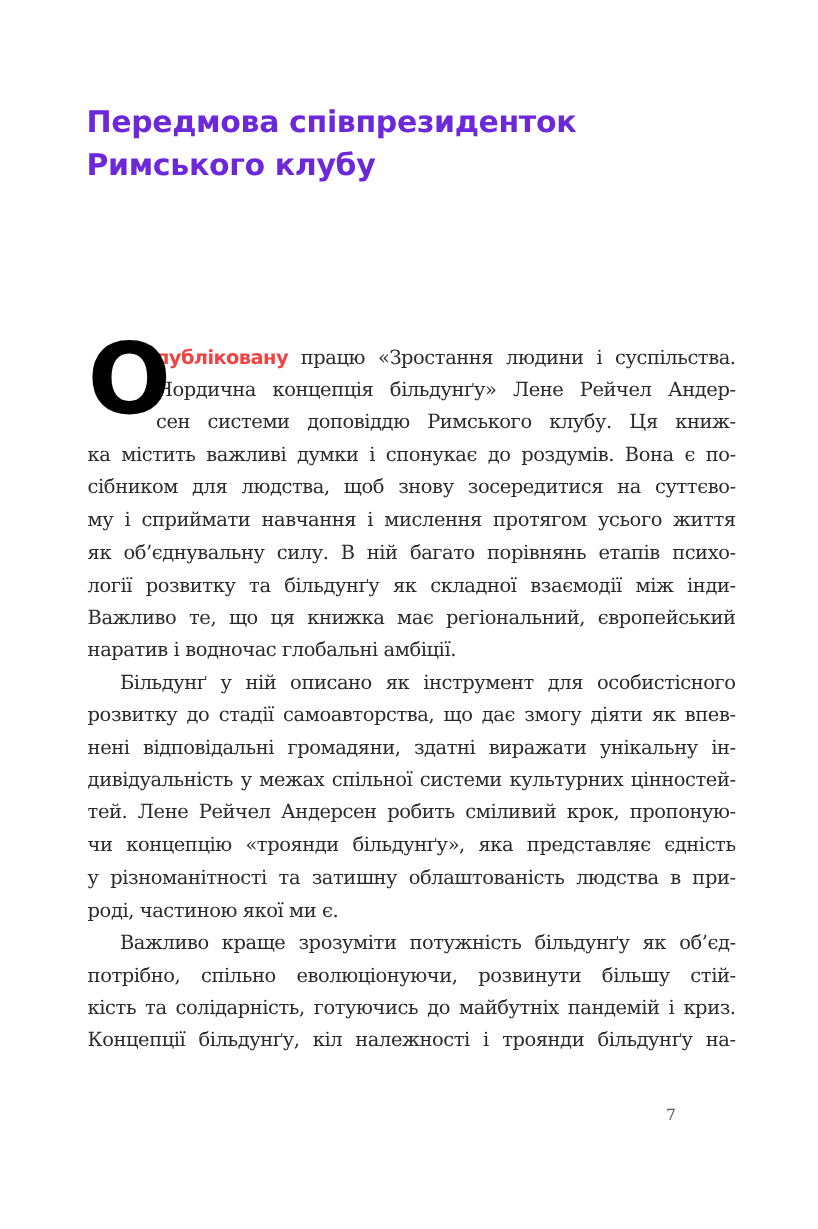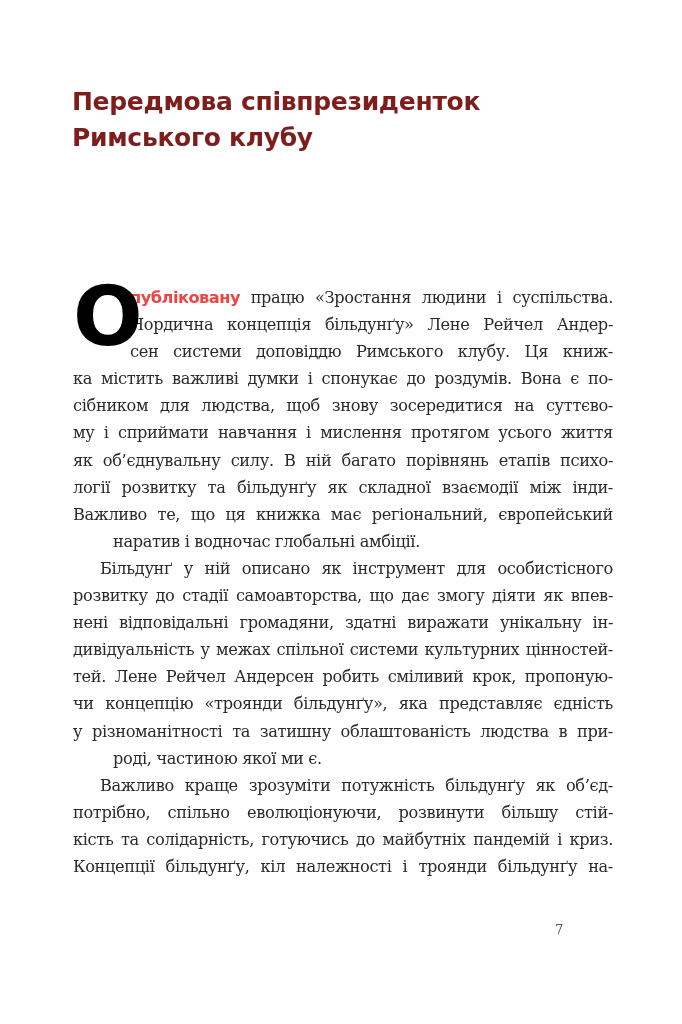--- a/index.html
+++ b/index.html
@@ -1,32 +1,32 @@
 <!DOCTYPE html>
 <html><head>
 <meta charset="utf-8">
 <style>
   html, body { margin: 0; padding: 0; background: #ffffff; }
   body { width: 682px; height: 1024px; position: relative; overflow: hidden; }
   .page { position: absolute; left: 0; top: 0; width: 682px; height: 1024px; background: #fff; }
   .title {
     position: absolute; left: 72px; top: 84px; width: 520px;
     font-family: "DejaVu Sans", sans-serif; font-weight: bold;
-    font-size: 25px; line-height: 36px; color: #7f1d1d; letter-spacing: -0.3px;
+    font-size: 25px; line-height: 36px; color: #6d28d9; letter-spacing: -0.3px;
   }
   .title span { display: block; white-space: nowrap; }
   .body {
     position: absolute; left: 73px; top: 284px; width: 540px;
     font-family: "DejaVu Serif", serif; font-size: 16.2px; color: #2a2a2a;
   }
   .line {
     display: block; height: 27.1px; line-height: 27.1px; white-space: nowrap;
     text-align: justify; text-align-last: justify; letter-spacing: -0.35px;
   }
-  .line.last { text-align-last: left; margin-left: 40px; }
+  .line.last { text-align-last: left; }
   .line.indent { padding-left: 27px; }
   .line.dropped { padding-left: 57px; }
   .dropcap {
     position: absolute; left: 0; top: 2px;
     font-family: "DejaVu Sans", sans-serif; font-weight: bold;
     font-size: 82px; line-height: 62px; color: #000;
   }
   .lead { font-family: "DejaVu Sans", sans-serif; font-weight: bold; color: #ef4444; letter-spacing: -0.5px; }
   .pagenum {
     position: absolute; left: 555px; top: 922px;

